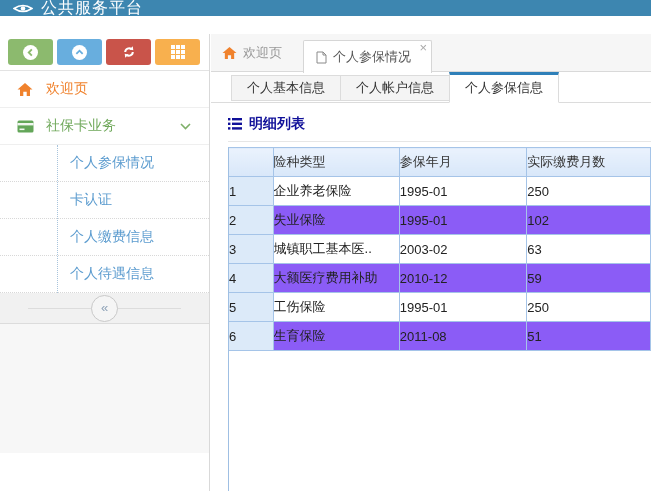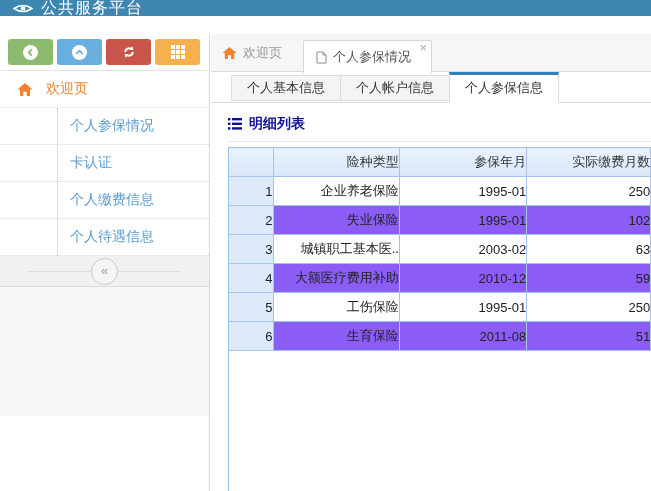--- a/index.html
+++ b/index.html
@@ -68,21 +68,21 @@
   .subtab.active { height:31px; line-height:25px; background:#fff;
     border-top:3px solid #2F80B9; border-bottom:1px solid #fff; }
 
   .section-title { display:flex; align-items:center; gap:7px; margin:12px 0 8px 17px;
     color:#101099; font-size:14px; font-weight:bold; }
   .section-sep { margin-left:17px; border-bottom:1px solid #E6E6E6; }
 
   .grid-wrap { margin-left:17px; width:423px; height:344px; overflow:hidden;
     border-left:1px solid #9FBFE3; margin-top:5px; }
   table.grid { border-collapse:collapse; width:620px; table-layout:fixed; font-size:13px; }
-  .grid th, .grid td { border:1px solid #A5C4E8; height:29px; text-align:right;
+  .grid th, .grid td { border:1px solid #A5C4E8; height:29px; text-align:left;
     color:#222; font-weight:normal; overflow:hidden; white-space:nowrap; }
   .grid th { background:linear-gradient(#EAF2FD,#D8E7F9); color:#333; }
   .grid td.num { background:#DCEAF9; }
   .grid tr.even td { background:#8b5cf6; }
   .grid tr.even td.num { background:#DCEAF9; }
   .grid th:first-child, .grid td:first-child { border-left:none; }
   .col-n { width:37px; } .col-type { width:106px; } .col-month { width:107px; }
   .col-count { width:104px; } .col-extra { width:166px; }
   .grid td.extra { text-align:left; padding-left:54px; }
 </style>
@@ -148,20 +148,36 @@
 
     <div class="menu-item">
       <span class="mi-ic">
         <svg width="16" height="15" viewBox="0 0 16 15">
             <path d="M8 1 L0.5 7.5 H3 V14 H6.3 V9.8 H9.7 V14 H13 V7.5 H15.5 Z" fill="#F0822D"></path>
           </svg>
       </span>
       <span class="mi-home-label">欢迎页</span>
     </div>
 
+    <div class="menu-item">
+      <span class="mi-ic">
+        <svg width="17" height="13" viewBox="0 0 17 13">
+            <rect x="0.5" y="0.5" width="16" height="12" rx="1.5" fill="#63A659"></rect>
+            <rect x="0.5" y="3" width="16" height="2.4" fill="#fff" opacity="0.9"></rect>
+            <rect x="2.5" y="8.5" width="5" height="1.6" fill="#fff" opacity="0.9"></rect>
+          </svg>
+      </span>
+      <span class="mi-group-label">社保卡业务</span>
+      <span class="spacer"></span>
+      <span class="chev">
+        <svg width="11" height="7" viewBox="0 0 11 7">
+            <path d="M1 1 L5.5 5.5 L10 1" fill="none" stroke="#7FB069" stroke-width="1.6"></path>
+          </svg>
+      </span>
+    </div>
 
     <div class="submenu">
       <div class="sub-item">
         <span>个人参保情况</span>
       </div>
       <div class="sub-item">
         <span>卡认证</span>
       </div>
       <div class="sub-item">
         <span>个人缴费信息</span>

